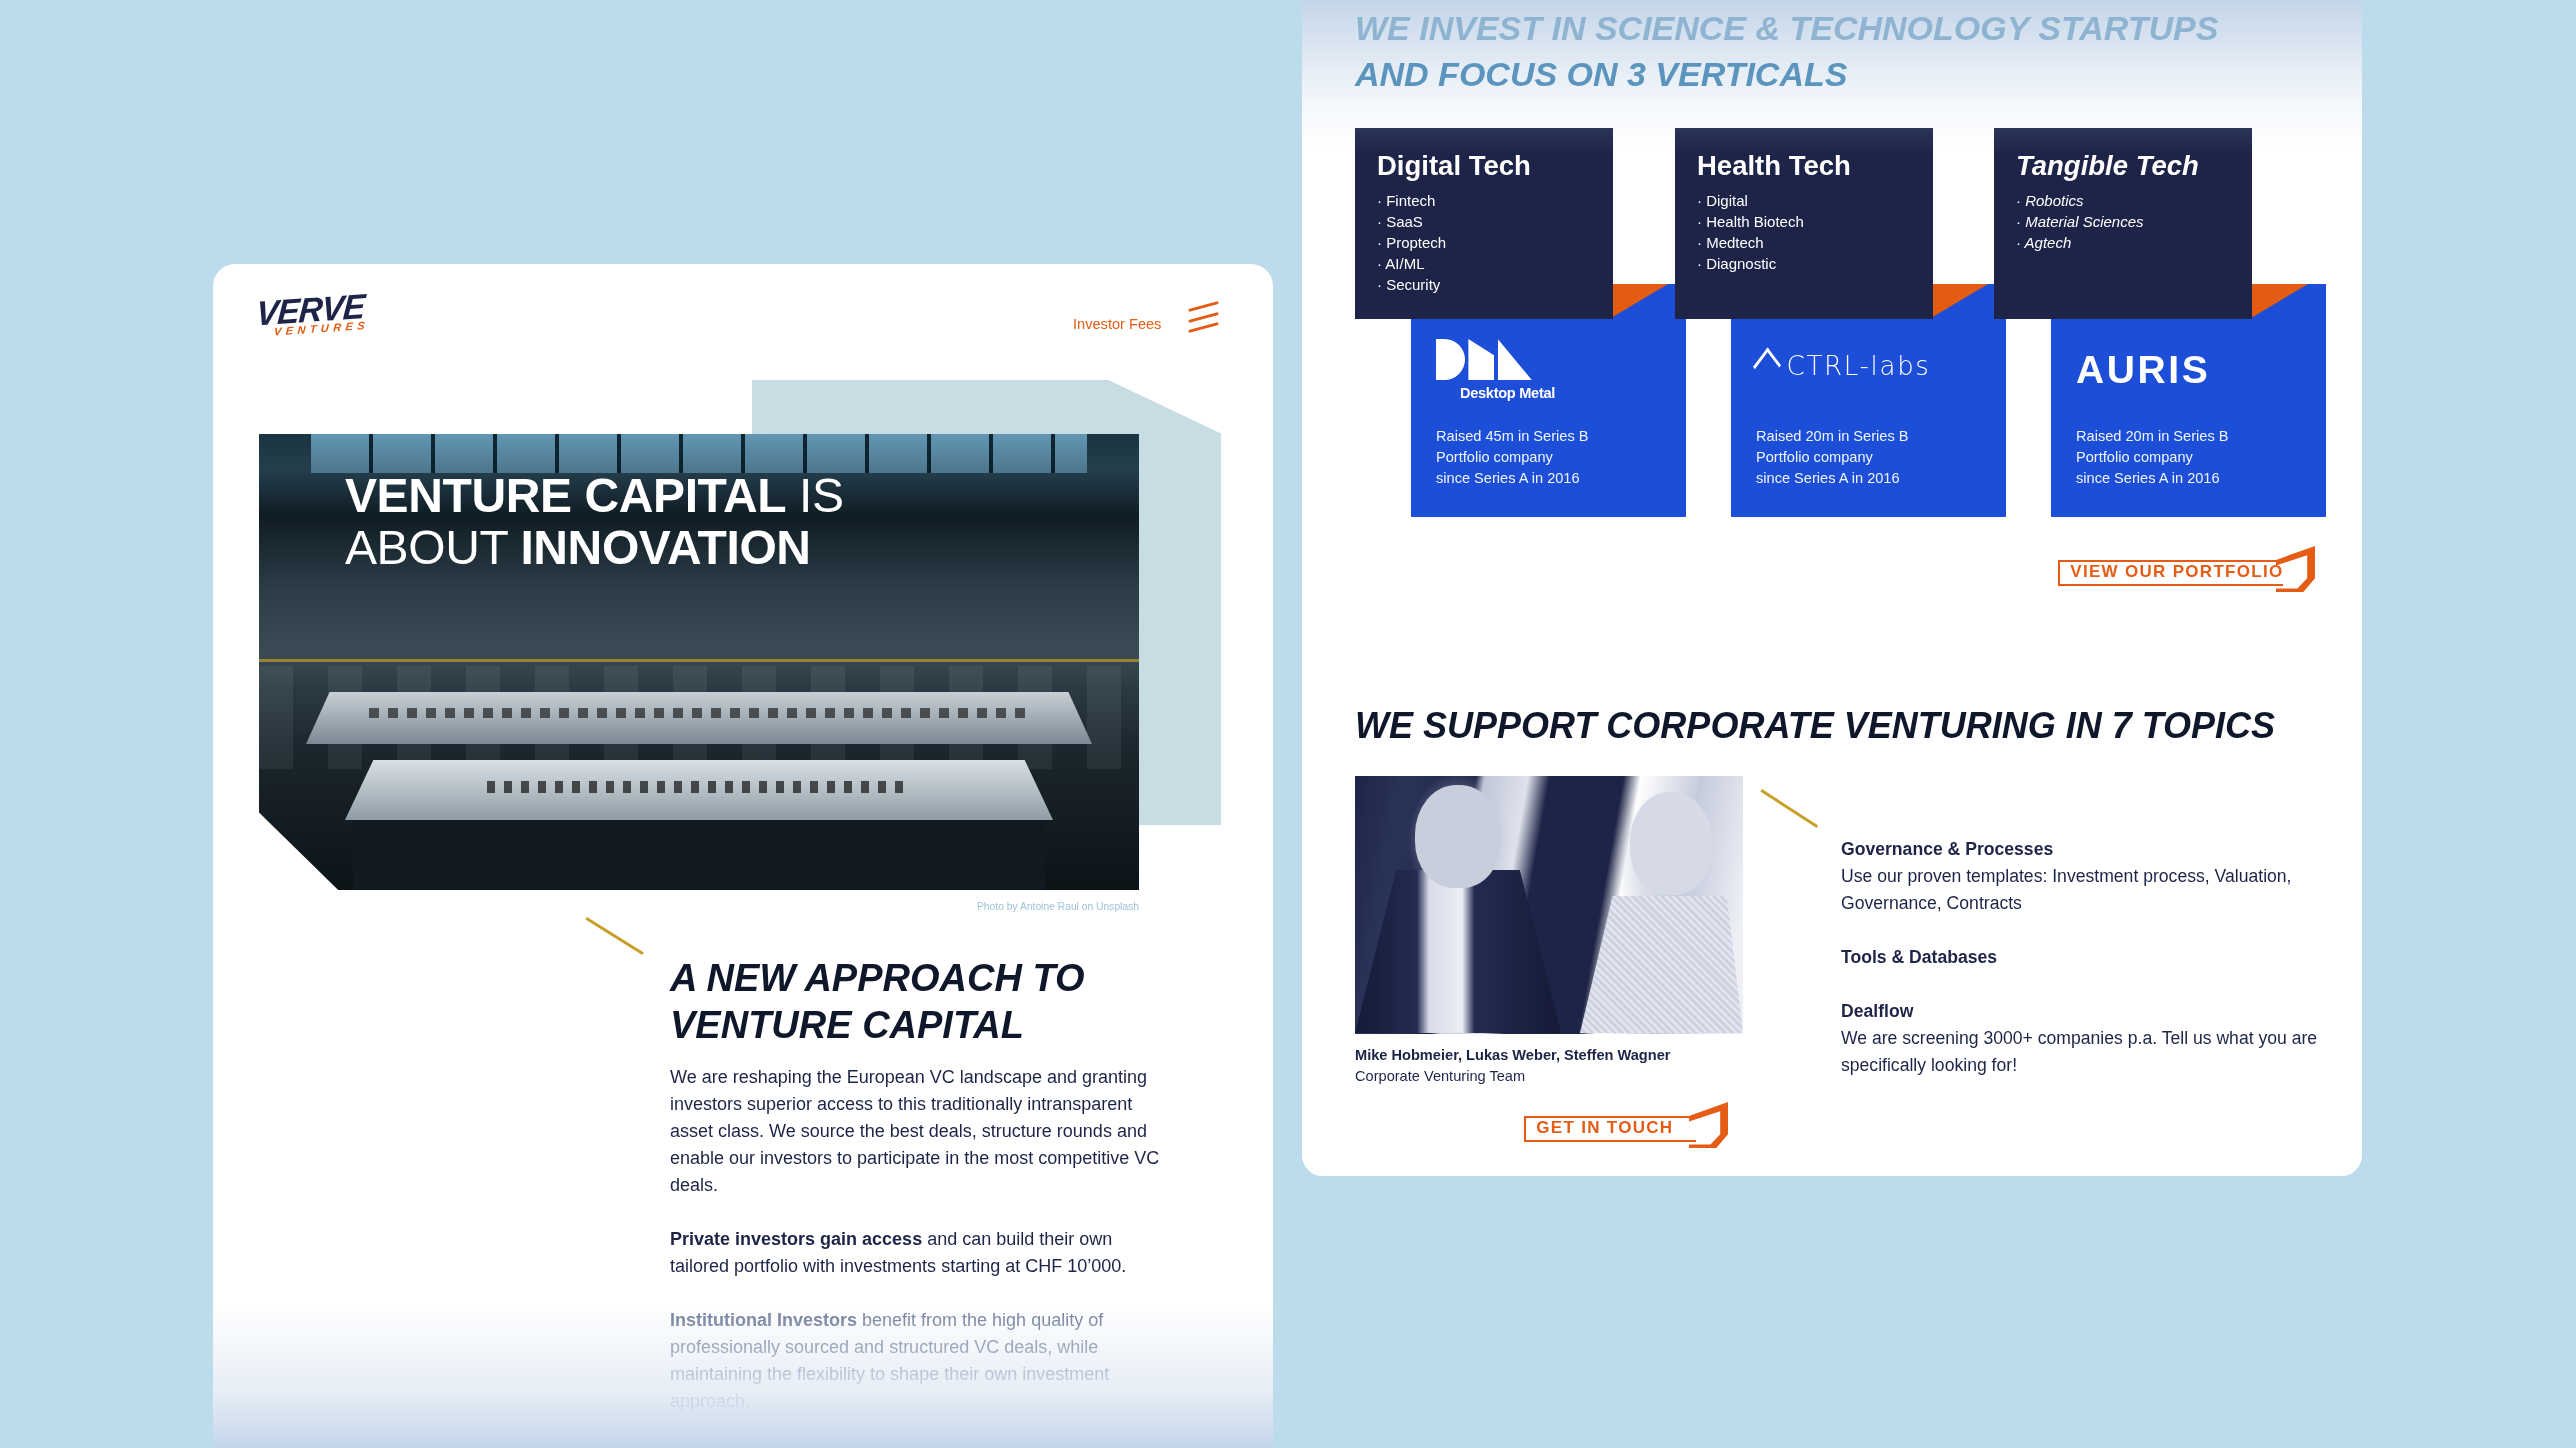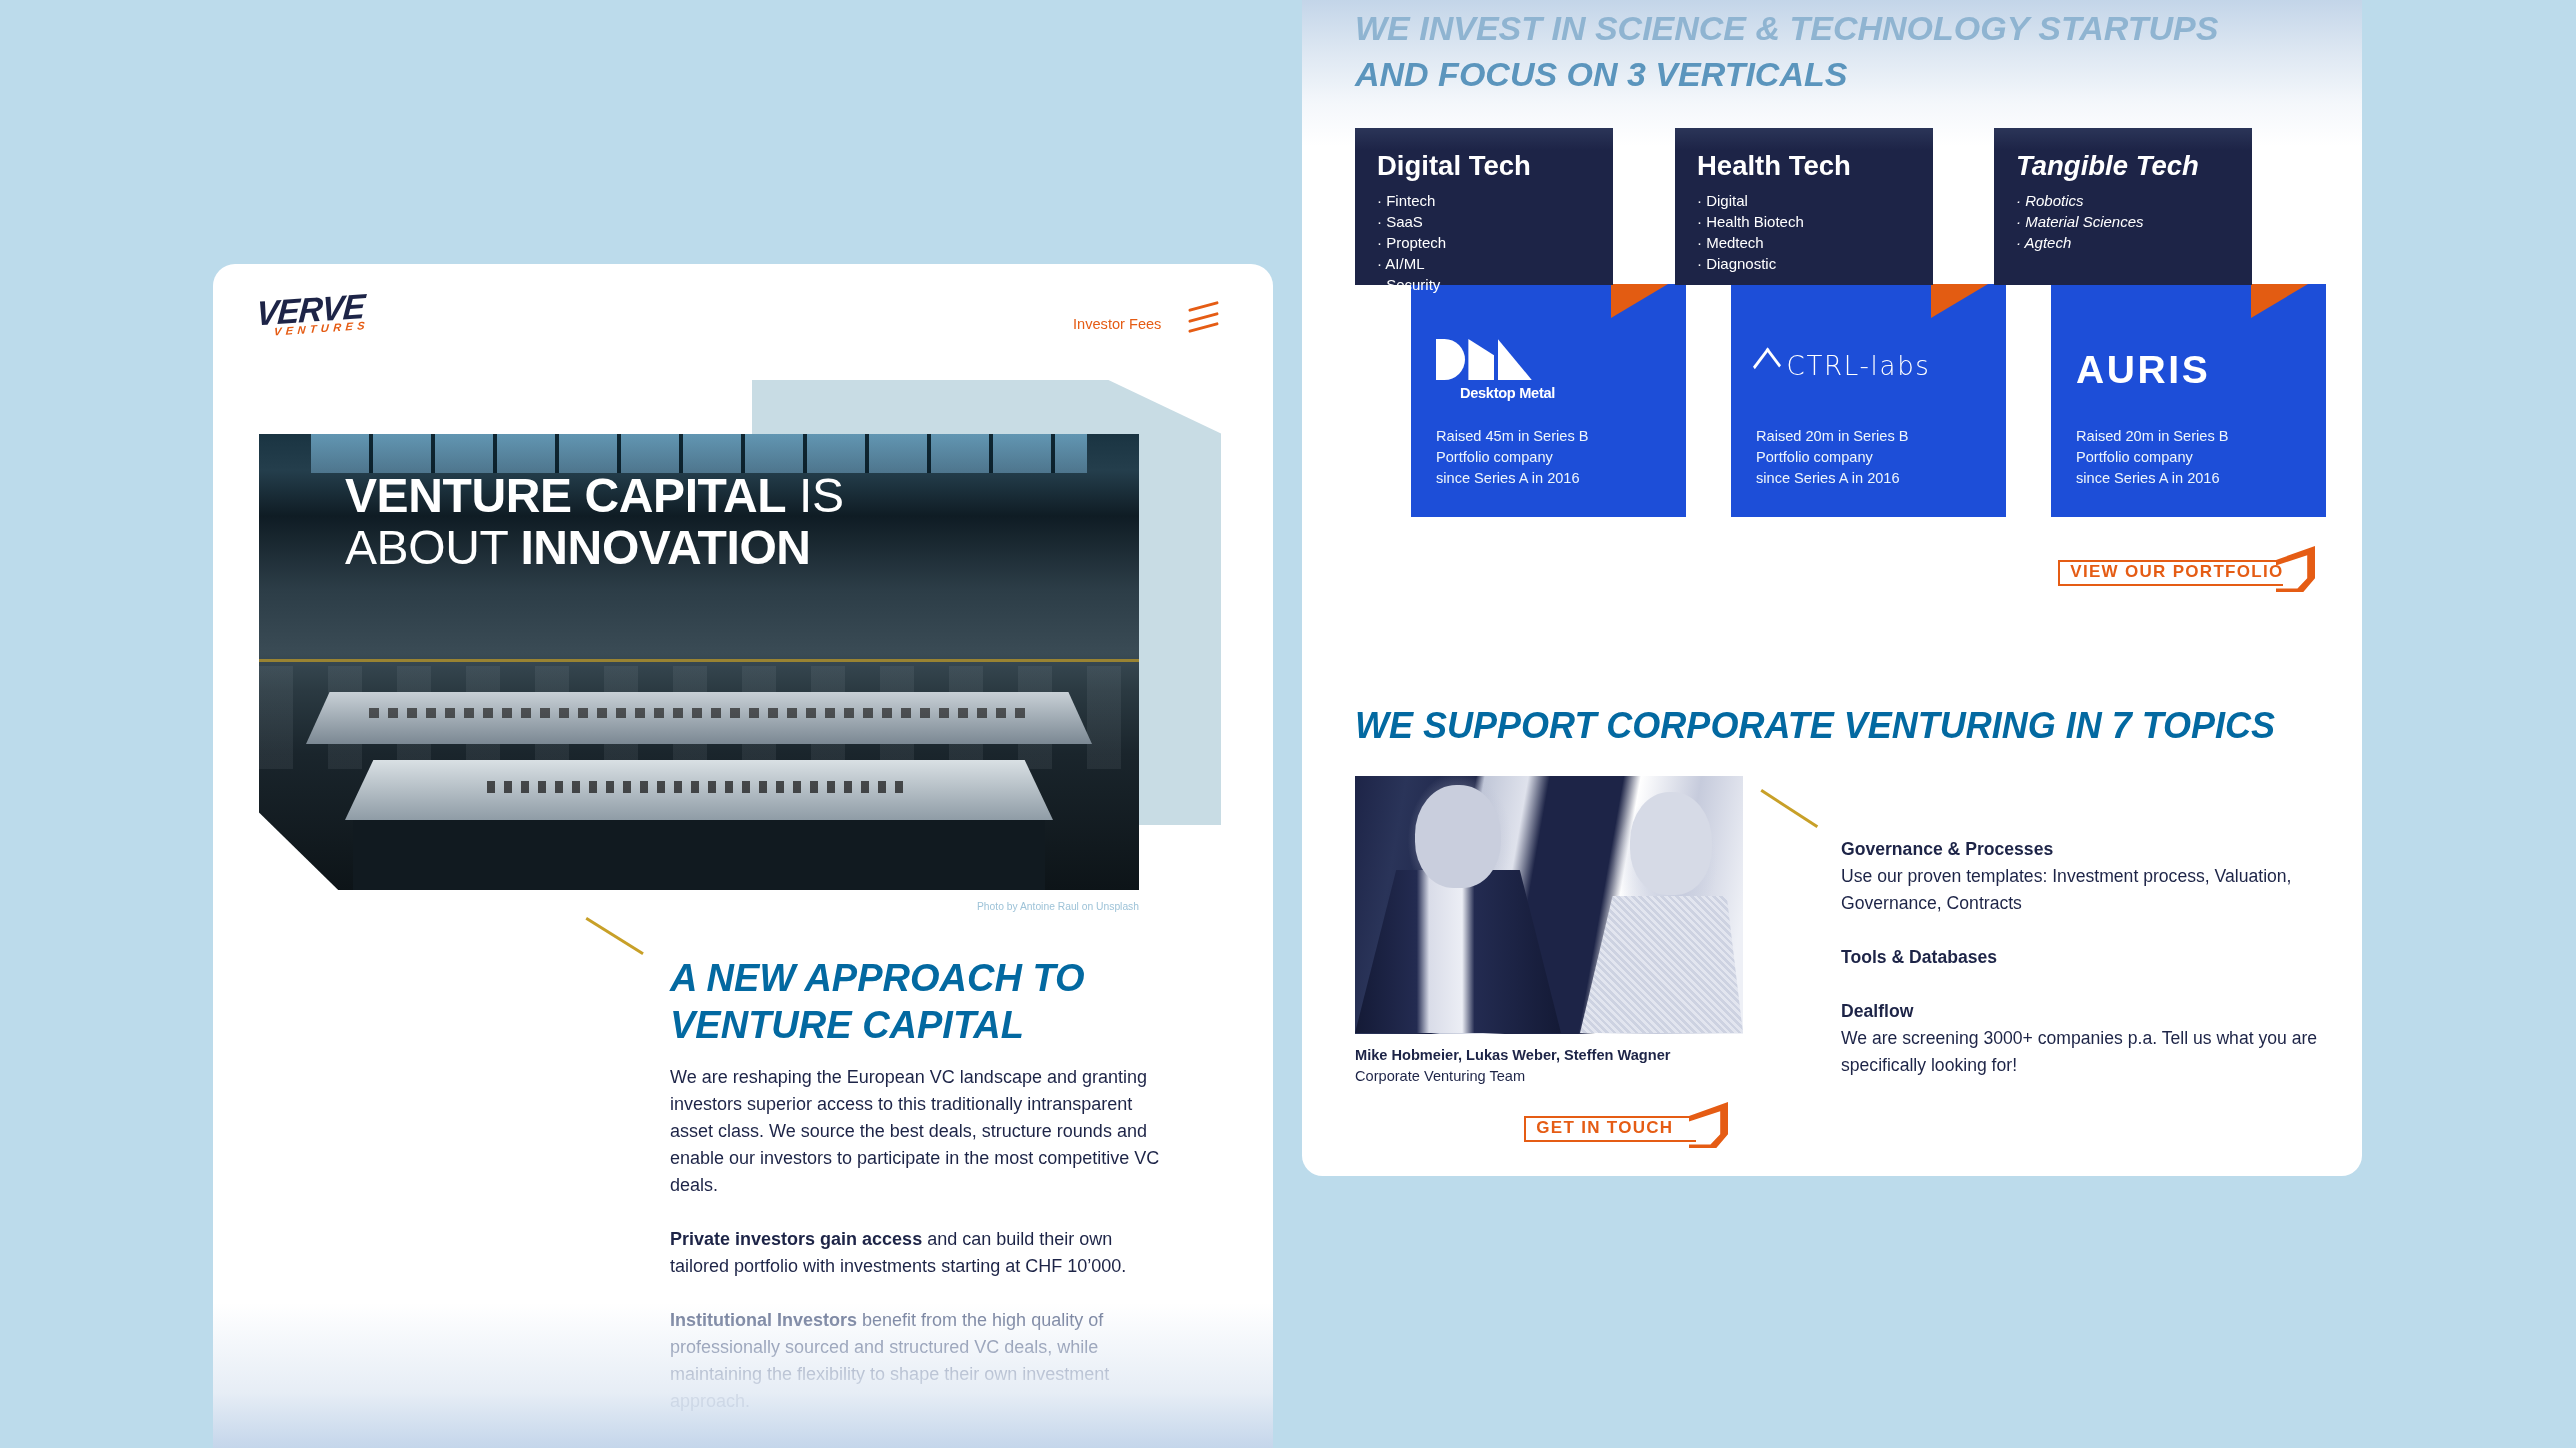--- a/index.html
+++ b/index.html
@@ -39,36 +39,36 @@
   .hero .console-base { position: absolute; left: 94px; right: 94px; top: 386px; height: 70px; background: #111a20; }
   .hero .panels { position: absolute; left: 0; right: 0; top: 232px; height: 103px; background: repeating-linear-gradient(90deg, rgba(200,210,220,0.08) 0 34px, rgba(0,0,0,0.0) 34px 69px); }
   .hero-title { position: absolute; left: 86px; top: 36px; color: #fff; font-size: 48px; line-height: 52px; letter-spacing: -0.4px; font-family: "Liberation Sans", sans-serif; }
   .hero-title b { font-weight: 700; }
   .hero-title .thin { font-weight: 400; }
 
   .photo-credit { position: absolute; right: 134px; top: 637px; font-size: 10.3px; color: #9ec3d8; }
 
   .gold-line { position: absolute; width: 67px; height: 2.6px; background: #c8a028; transform-origin: 0 0; }
 
-  .section-heading { position: absolute; font-weight: 700; font-style: italic; color: #0369a1; text-transform: uppercase; letter-spacing: 0; font-family: "Liberation Sans", sans-serif; }
+  .section-heading { position: absolute; font-weight: 700; font-style: italic; color: #0f172a; text-transform: uppercase; letter-spacing: 0; font-family: "Liberation Sans", sans-serif; }
   .approach-heading { left: 457px; top: 691px; font-size: 38px; line-height: 47px; width: 481px; }
 
   .body-copy { position: absolute; left: 457px; top: 800px; width: 494px; font-size: 18px; line-height: 27px; color: #1d2447; }
   .body-copy p { margin-bottom: 27px; }
   .body-copy strong { font-weight: 700; }
   .body-copy .muted { color: #6f7a98; }
 
   
   .right-panel { position: absolute; left: 1302px; top: -26px; width: 1060px; height: 1202px; background: #fff; border-radius: 20.6px; overflow: hidden; }
   .right-panel .topfade { position: absolute; left: 0; right: 0; top: 0; height: 172px; background: linear-gradient(to bottom, #b6cce4 0%, #dde7f2 45%, #f4f7fb 75%, #ffffff 100%); }
   .invest-heading { left: 53px; top: 31px; font-size: 34px; line-height: 46px; color: #6ea3c7; }
   .invest-heading .l1 { color: #8fb4d1; display: block; }
   .invest-heading .l2 { color: #5b95bd; display: block; }
 
-  .vertical { position: absolute; top: 154px; width: 258px; height: 157px; background: linear-gradient(to bottom, #2b3558 0%, #1d2447 14%, #1d2447 100%); color: #fff; padding: 22px 22px; z-index: 2; }
+  .vertical { position: absolute; top: 154px; width: 258px; height: 191px; background: linear-gradient(to bottom, #2b3558 0%, #1d2447 14%, #1d2447 100%); color: #fff; padding: 22px 22px; z-index: 2; }
   .vertical h3 { font-size: 27.5px; font-weight: 700; line-height: 31px; margin-bottom: 8.6px; font-family: "Liberation Sans", sans-serif; }
   .vertical ul { list-style: none; }
   .vertical li { font-size: 15px; line-height: 21px; }
   .vertical li::before { content: "· "; }
 
   .portfolio-card { position: absolute; top: 310px; width: 275px; height: 233px; background: #1d4ed8; color: #fff; z-index: 1; }
   .portfolio-card .tri { position: absolute; left: 200px; top: 0; width: 57px; height: 34px; background: #e35c12; clip-path: polygon(0 0, 100% 0, 0 100%); z-index: 3; }
   .portfolio-card .logo-area { position: absolute; left: 25px; top: 55px; height: 69px; width: 206px; }
   .portfolio-card .stats { position: absolute; left: 25px; top: 142px; font-size: 14.6px; line-height: 21px; color: #eef6fb; }
 

